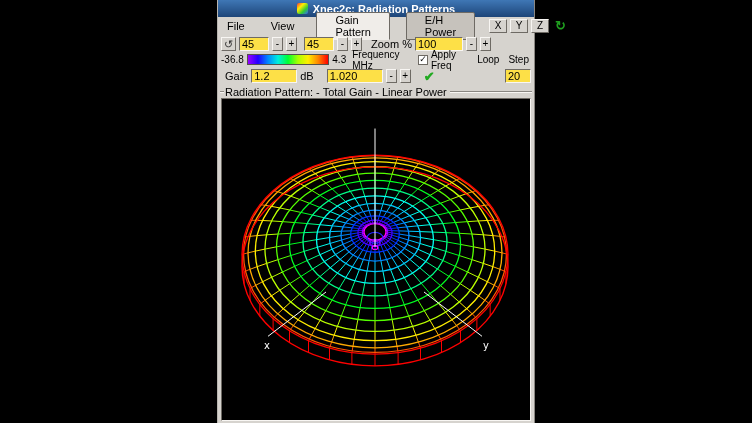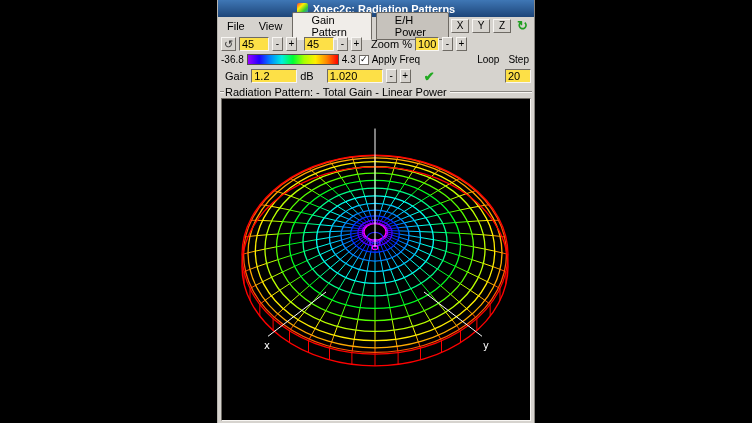--- a/index.html
+++ b/index.html
@@ -18,21 +18,21 @@
     background: linear-gradient(#3f77b5, #1d4579);
     display: flex; align-items: center; justify-content: center; gap: 5px;
   }
   .titlebar .title { color: #fff; font-size: 11px; font-weight: bold; }
   .app-icon {
     width: 11px; height: 11px; border-radius: 2px;
     background: linear-gradient(135deg, #ff3333, #ffee00, #33cc33, #3366ff);
   }
 
   
-  .menubar { height: 18px; flex: 0 0 18px; display: flex; align-items: center; padding: 0 3px; gap: 2px; }
+  .menubar { height: 18px; flex: 0 0 18px; display: flex; align-items: center; padding: 0 3px; gap: 14px; }
   .menu-item { font-size: 11px; padding: 1px 6px; color: #000; cursor: default; }
   .tab { font-size: 11px; padding: 1px 18px; margin-left: 2px; border: 1px solid #6e6a64; border-radius: 2px 2px 0 0; }
   .tab.active { background: #f0ede9; border-bottom-color: #f0ede9; }
   .tab.inactive { background: #c6c2bc; }
   .xyz-btn {
     width: 18px; height: 14px; font-size: 10px; text-align: center; line-height: 12px;
     background: #d6d3ce; border: 1px solid; border-color: #f8f6f3 #6e6a64 #6e6a64 #f8f6f3;
   }
   .xyz-group { margin-left: auto; display: flex; gap: 3px; align-items: center; }
   .redraw-btn { font-size: 13px; font-weight: bold; color: #1f9e1f; padding: 0 3px; line-height: 14px; }
@@ -109,29 +109,30 @@
 
   <div class="row row1">
     <span class="icon-btn">↺</span>
     <input class="entry" style="width: 30px;" value="45">
     <span class="spin-btn">-</span>
     <span class="spin-btn">+</span>
     <input class="entry" style="width: 30px; margin-left: 4px;" value="45">
     <span class="spin-btn">-</span>
     <span class="spin-btn">+</span>
     <span class="lbl" style="margin-left:6px">Zoom %</span>
-    <input class="entry" style="width: 24px;" value="100">
+    <input class="entry" style="width: 48px;" value="100">
     <span class="spin-btn">-</span>
     <span class="spin-btn">+</span>
   </div>
 
   <div class="row row2">
     <span class="lbl-s">-36.8</span>
     <span class="colorbar" style="background: linear-gradient(to right, rgb(153, 0, 255), rgb(34, 0, 255), rgb(0, 136, 255), rgb(0, 238, 221), rgb(0, 255, 51), rgb(170, 255, 0), rgb(255, 238, 0), rgb(255, 136, 0), rgb(255, 0, 0));"></span>
     <span class="lbl-s">4.3</span>
+    <span class="lbl-s" style="margin-left:3px">Frequency MHz</span>
     <span class="checkbox">
         <span>✓</span>
       </span>
     <span class="lbl-s">Apply Freq</span>
     <span class="lbl-s" style="margin-left:auto">Loop</span>
     <span class="lbl-s" style="margin-left:6px;margin-right:2px">Step</span>
   </div>
 
   <div class="row row3">
     <span class="lbl" style="margin-left:4px">Gain</span>

